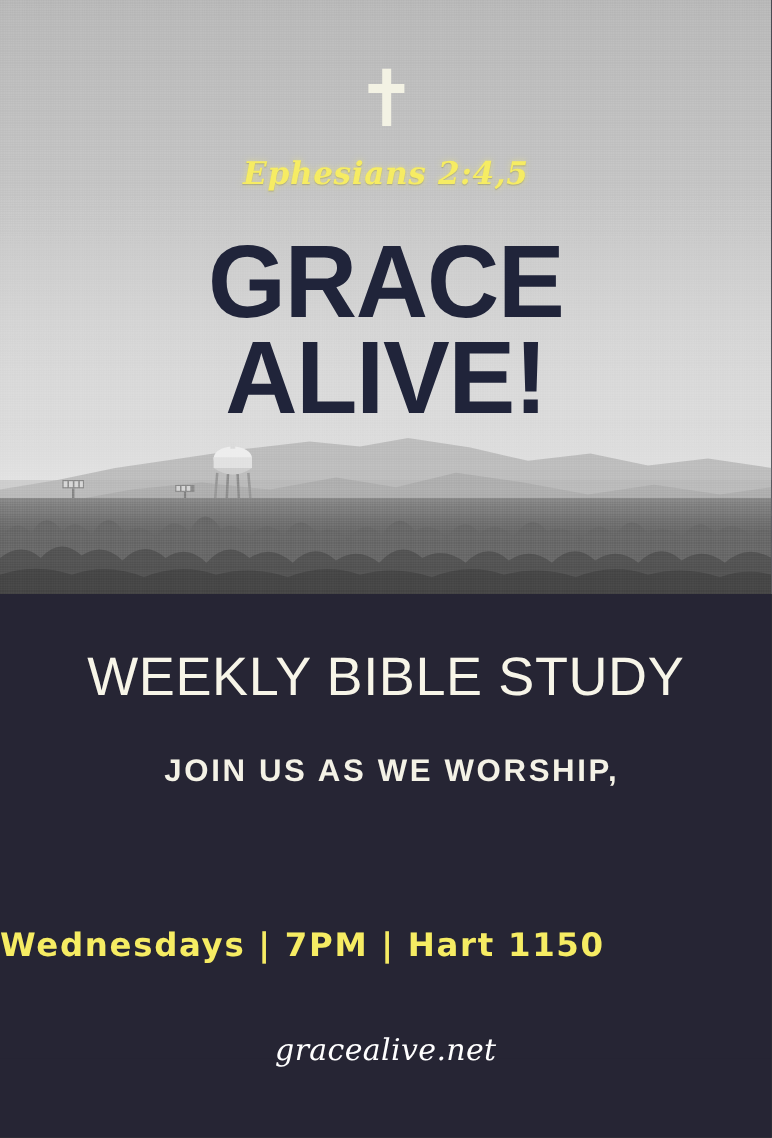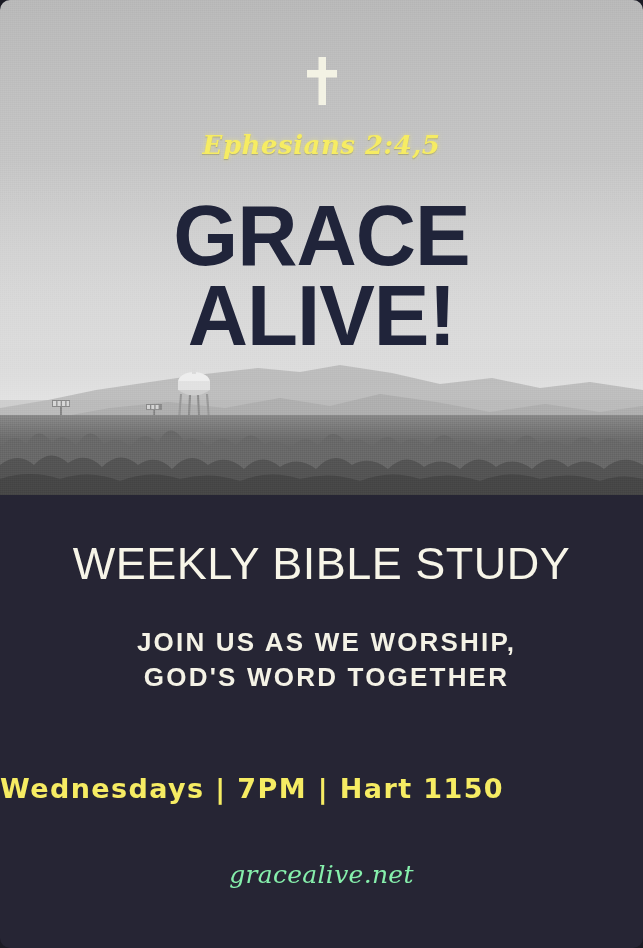--- a/index.html
+++ b/index.html
@@ -9,21 +9,20 @@
     background: #1b1b24;
   }
   #poster {
     position: relative;
     width: 643px;
     height: 948px;
     margin: 0 auto;
     overflow: hidden;
     background: #262534;
     font-family: "Liberation Sans", sans-serif;
-    border-radius: 10px;
     -webkit-font-smoothing: antialiased;
   }
 
   
   #photo {
     position: absolute;
     left: 0; top: 0;
     width: 643px;
     height: 495px;
     overflow: hidden;
@@ -181,21 +180,21 @@
     font-weight: bold;
     font-size: 27px;
     letter-spacing: 1.4px;
   }
 
   #website {
     position: absolute;
     left: 0; right: 0;
     top: 365px;
     text-align: center;
-    color: #86efac;
+    color: #ffffff;
     font-family: "DejaVu Serif", serif;
     font-style: italic;
     font-size: 25px;
     letter-spacing: 0.3px;
   }
 </style>
 </head>
 <body>
 
 <div id="poster">
@@ -299,21 +298,20 @@
     <span class="l1">GRACE</span>
     <span class="l2">ALIVE!</span>
   </div>
 
   <div id="panel">
 
     <div id="study-title">WEEKLY BIBLE STUDY</div>
 
     <div id="blurb">
       <span>JOIN US AS WE WORSHIP,</span>
-      <span>GOD'S WORD TOGETHER</span>
     </div>
 
     <div id="details">Wednesdays | 7PM | Hart 1150</div>
 
     <div id="website">gracealive.net</div>
   </div>
 
 </div>
 
 </body></html>

